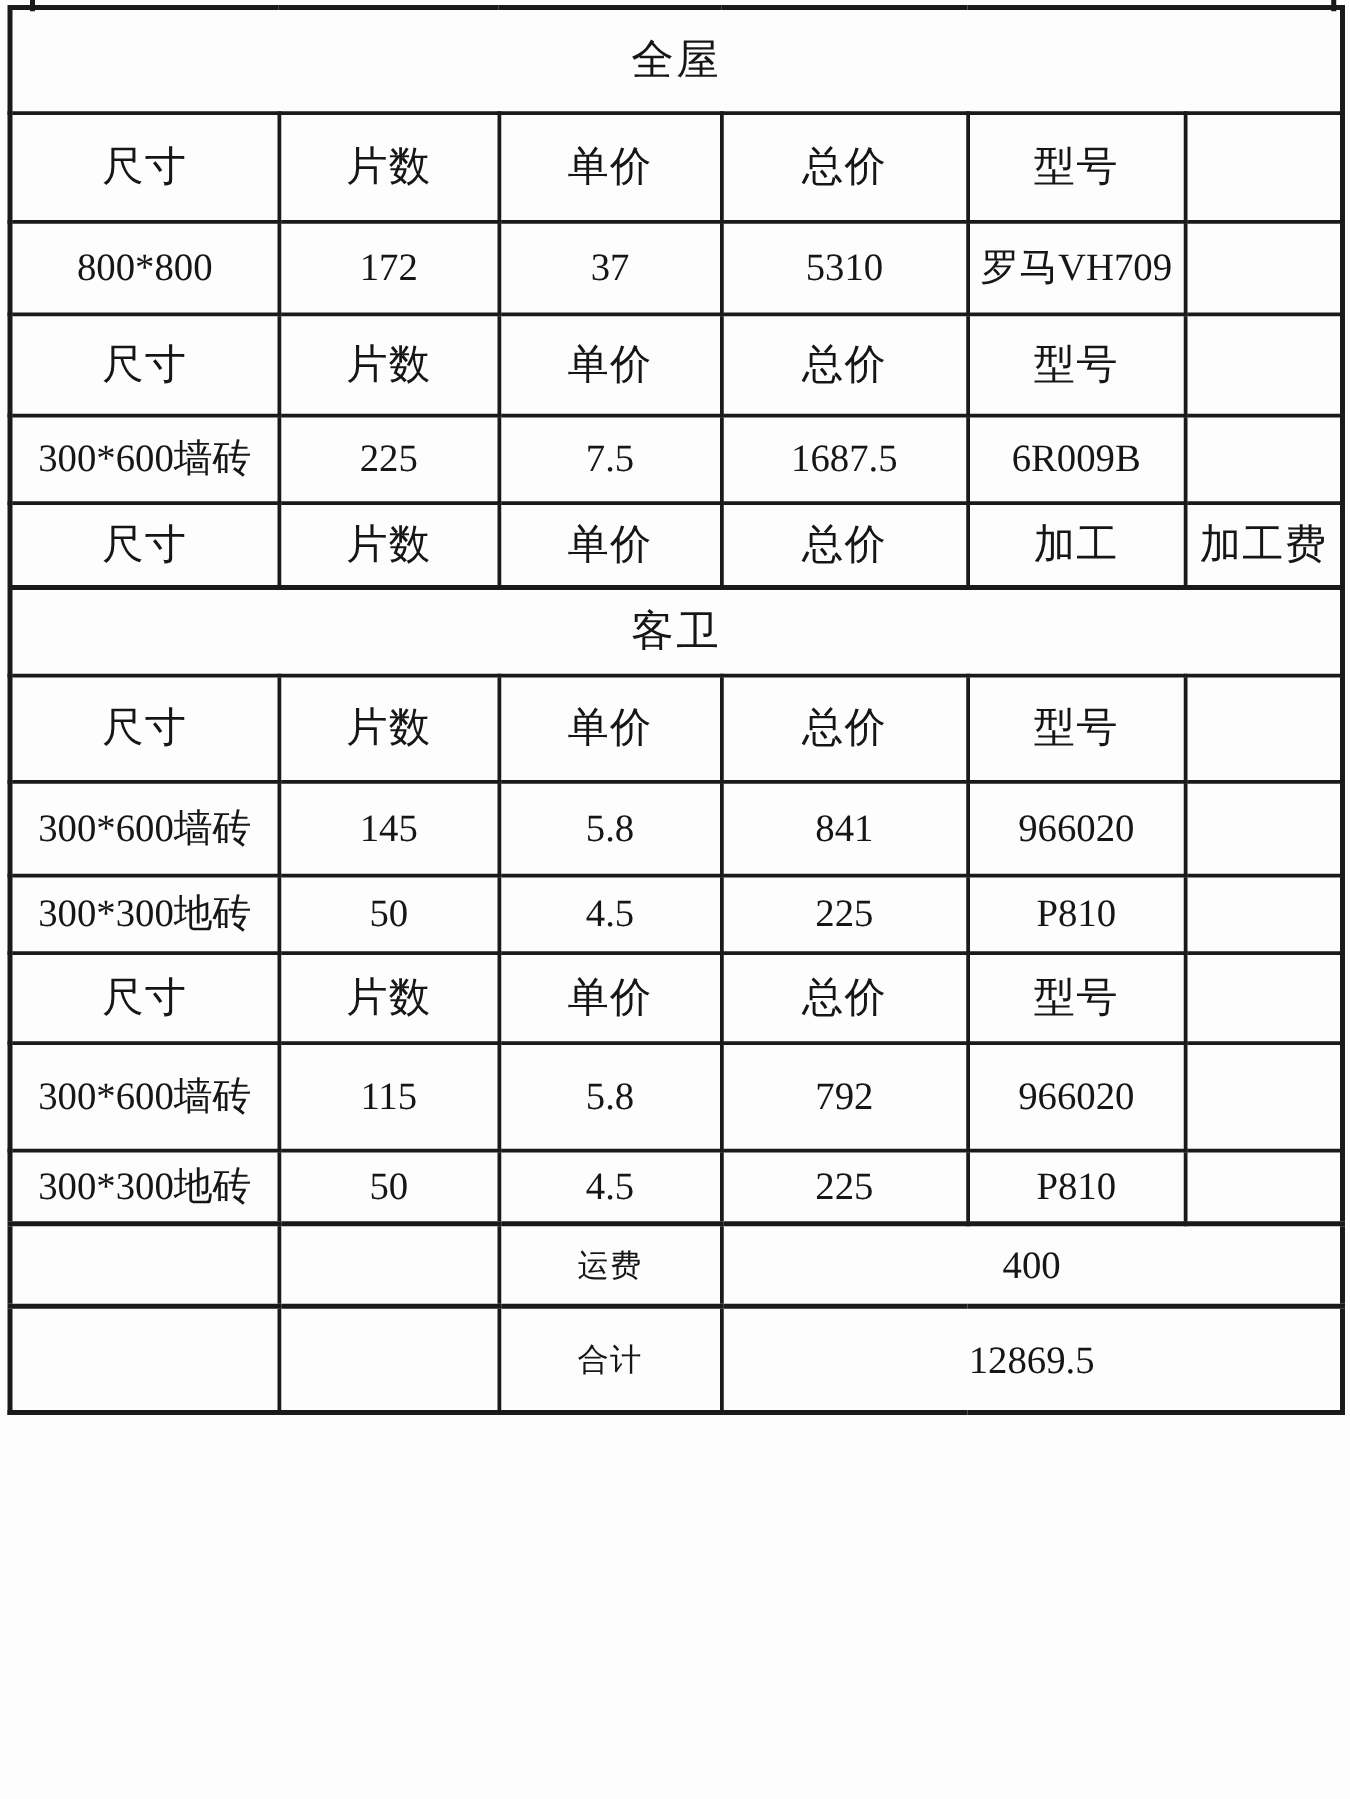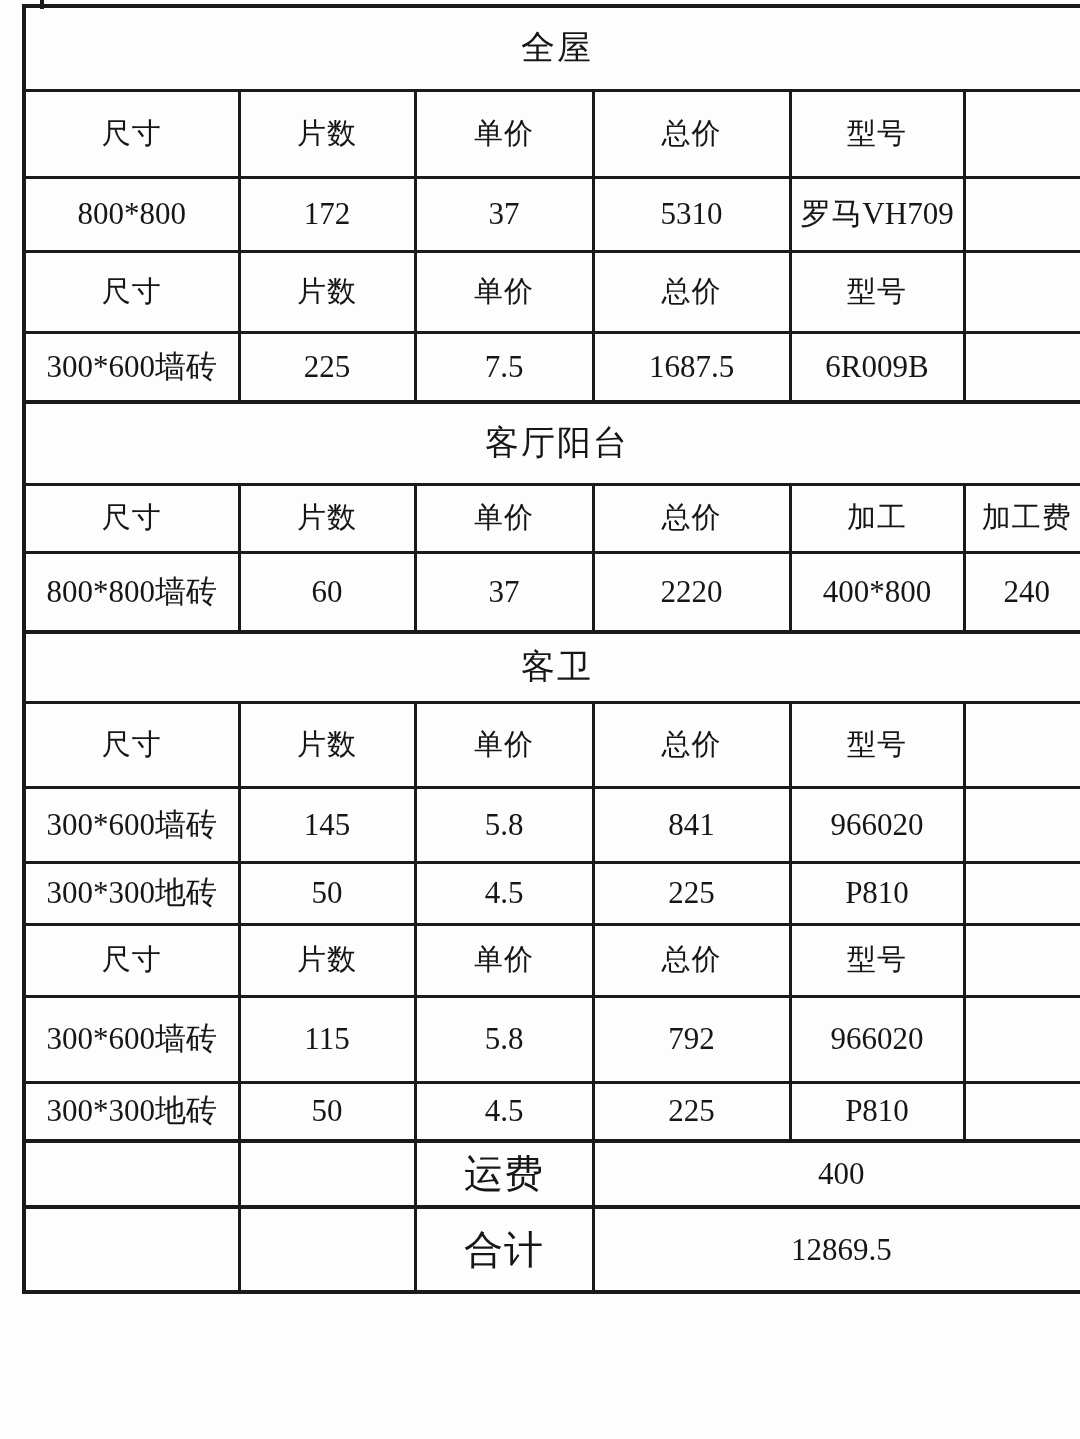--- a/index.html
+++ b/index.html
@@ -8,21 +8,21 @@
     background: #fdfdfd;
     width: 1080px;
     height: 1439px;
     overflow: hidden;
     font-family: "Liberation Serif", "DejaVu Serif", serif;
     color: #161616;
   }
   .sheet {
     position: absolute;
     top: 4px;
-    left: 22px;
+    left: 6px;
     width: 994px;
   }
   
   .artifact {
     position: absolute;
     background: #1a1a1a;
   }
   .artifact.left  { top: -4px; left: 18px;  width: 4px; height: 9px; }
   .artifact.right { top: -4px; left: 1059px; width: 4px; height: 9px; }
 
@@ -40,25 +40,25 @@
     padding: 0;
     overflow: hidden;
     white-space: nowrap;
   }
   tr.title-row td {
     font-size: 34px;
     border-top-width: 4px;
     letter-spacing: 2px;
   }
   tr.header-row td {
-    font-size: 29px;
+    font-size: 33px;
     letter-spacing: 1px;
   }
   tr.summary-row td.label-cell {
-    font-size: 39px;
+    font-size: 25px;
     letter-spacing: 1px;
   }
   tr.summary-row { border-top: 4px solid #1a1a1a; }
   tr.summary-row td { border-top-width: 4px; }
 </style>
 </head>
 <body>
 
 <div class="sheet">
   <div class="artifact left"></div>
@@ -105,38 +105,27 @@
       </tr>
       <tr class="data-row" style="height:70px">
         <td>300*600墙砖</td>
         <td>225</td>
         <td>7.5</td>
         <td>1687.5</td>
         <td>6R009B</td>
         <td></td>
       </tr>
 
-      <tr class="title-row" style="height:82px">
-        <td colspan="6">客厅阳台</td>
-      </tr>
       <tr class="header-row" style="height:68px">
         <td>尺寸</td>
         <td>片数</td>
         <td>单价</td>
         <td>总价</td>
         <td>加工</td>
         <td>加工费</td>
-      </tr>
-      <tr class="data-row" style="height:80px">
-        <td>800*800墙砖</td>
-        <td>60</td>
-        <td>37</td>
-        <td>2220</td>
-        <td>400*800</td>
-        <td>240</td>
       </tr>
 
       <tr class="title-row" style="height:70px">
         <td colspan="6">客卫</td>
       </tr>
       <tr class="header-row" style="height:85px">
         <td>尺寸</td>
         <td>片数</td>
         <td>单价</td>
         <td>总价</td>

